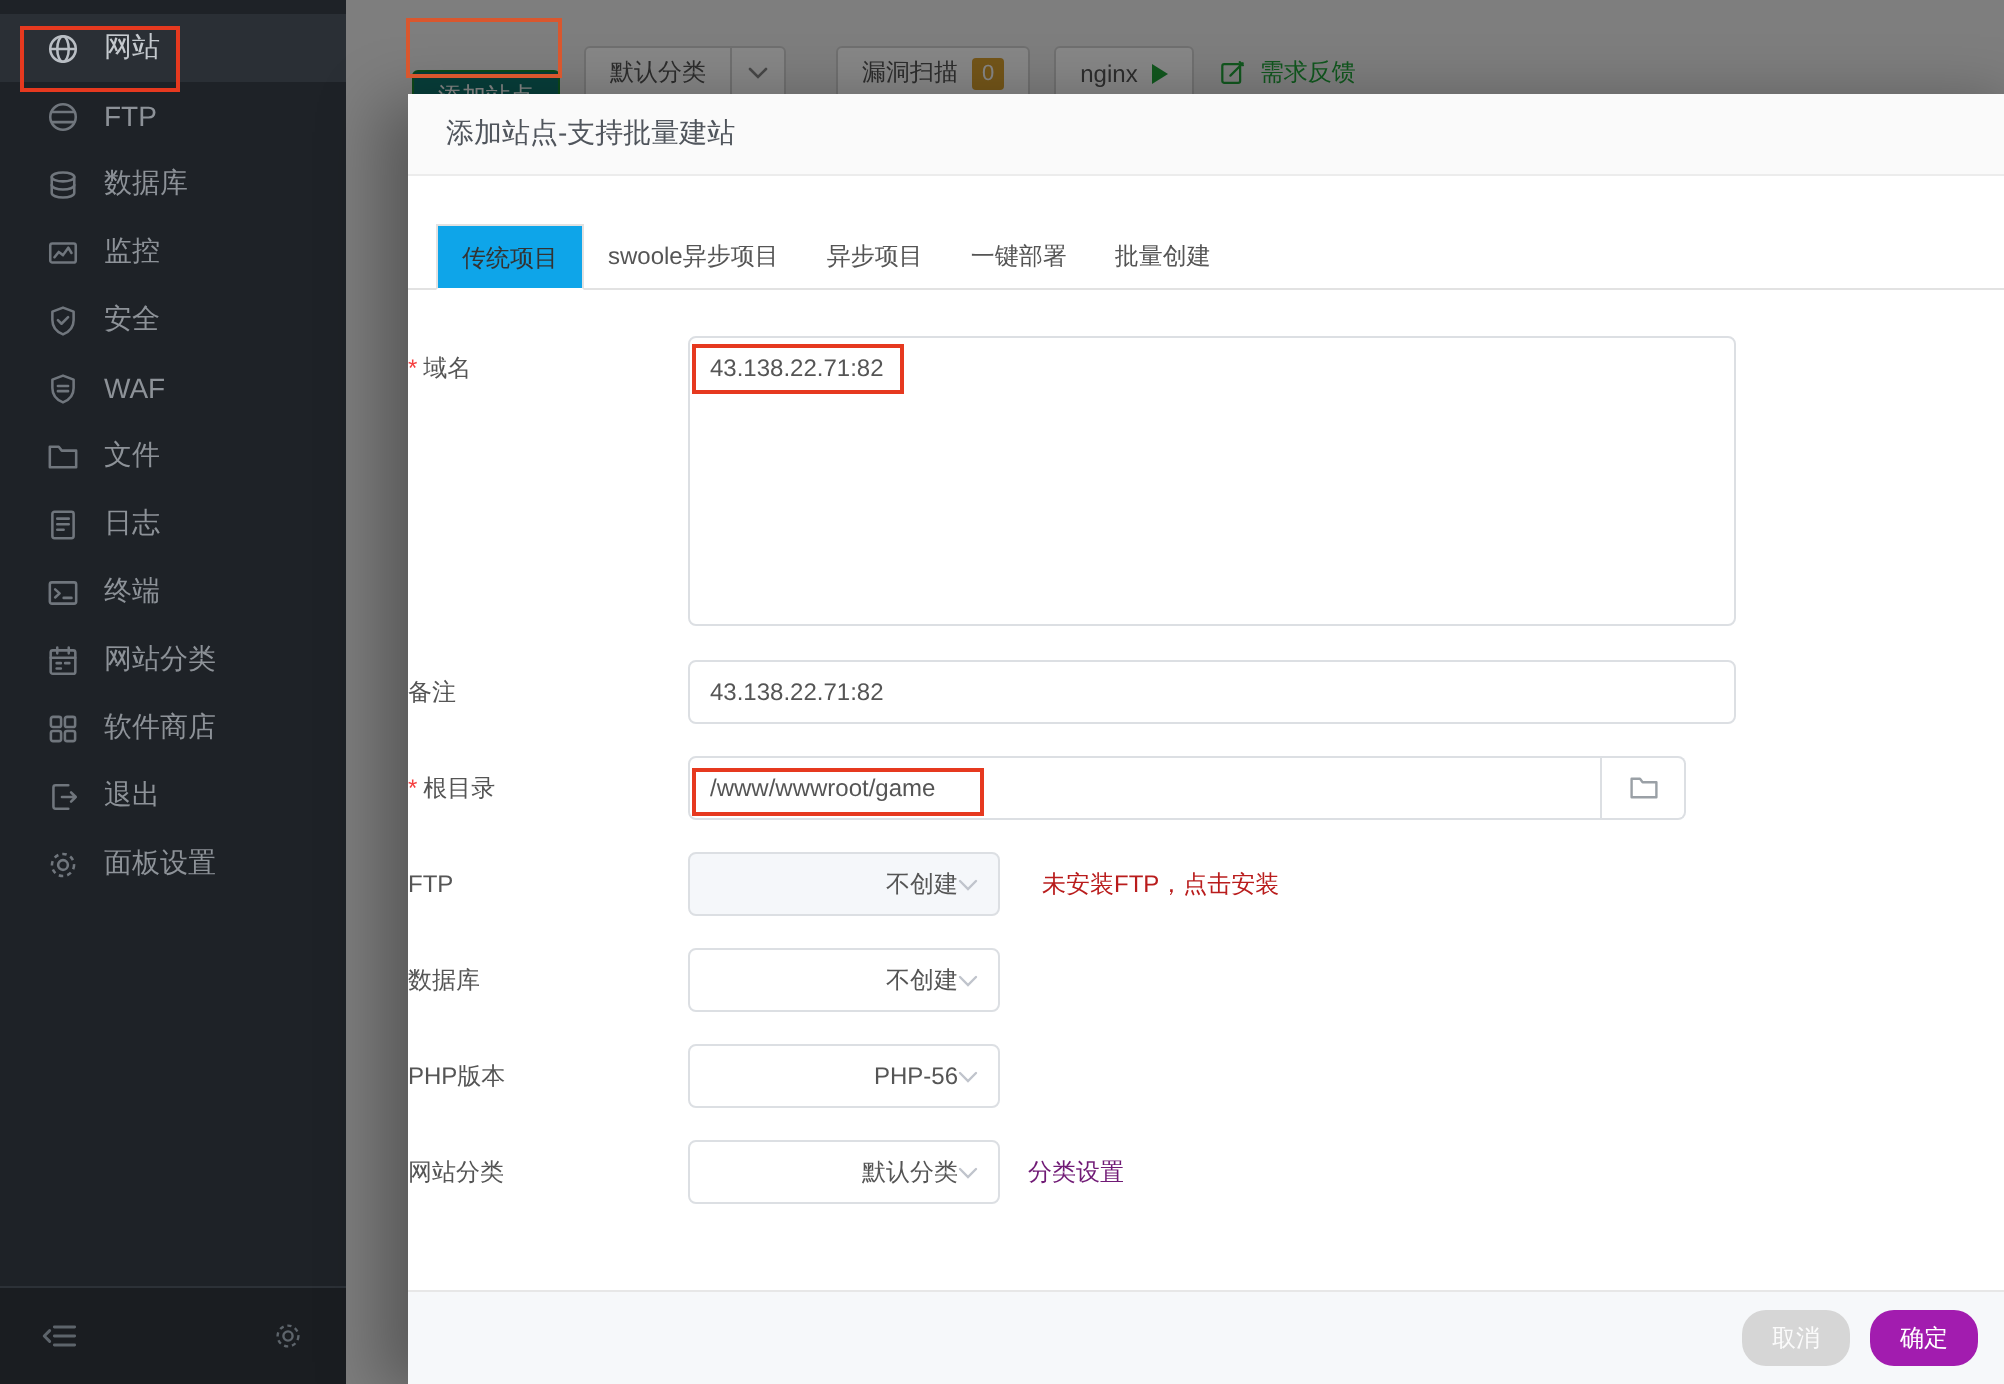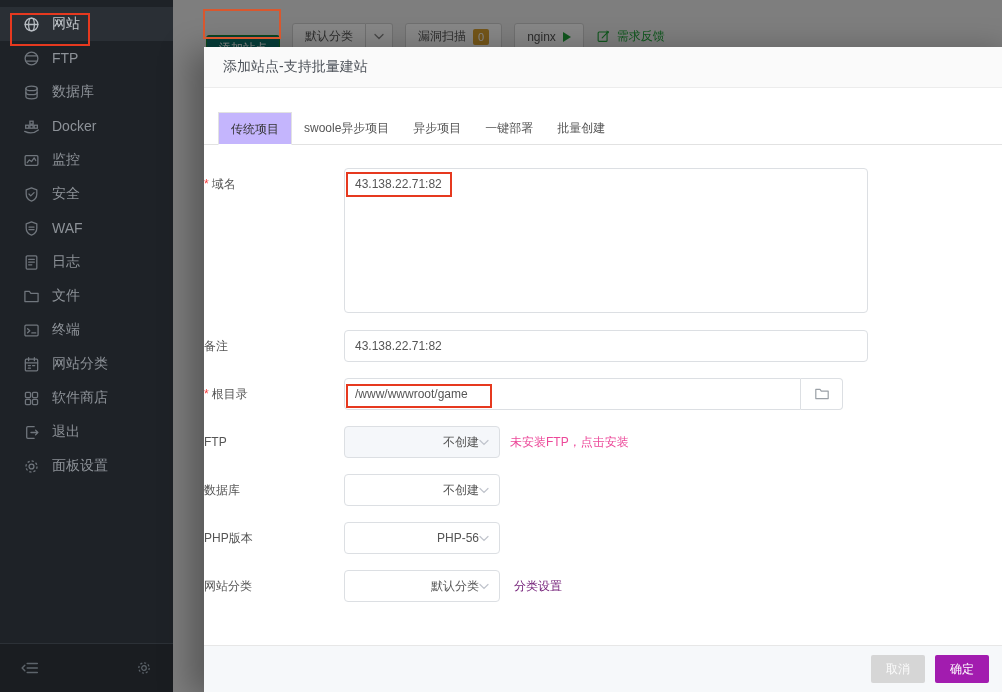--- a/index.html
+++ b/index.html
@@ -24,65 +24,65 @@
 
   
   .content { position:absolute; left:173px; top:0; right:0; bottom:0; background:#efefef; }
   .toolbar { position:absolute; left:33px; top:11px; display:flex; align-items:center; gap:12px; }
   .btn { height:27px; display:inline-flex; align-items:center; padding:0 12px; background:#fff;
          border:1px solid #d4d4d4; border-radius:3px; color:#555; font-size:12px; cursor:pointer; white-space:nowrap; }
   .btn-green { background:#0f766e; border-color:#1a8a30; color:#fff;margin-top:24px; }
   .btn-group { display:flex; }
   .btn-group .btn-main { border-radius:3px 0 0 3px; }
   .btn-group .btn-caret { border-radius:0 3px 3px 0; border-left:none; width:27px; padding:0; justify-content:center; color:#888; }
-  .scan-btn { }
+  .scan-btn { margin-left:13px; }
   .badge { display:inline-block; margin-left:7px; background:#dca230; color:#fff; font-size:11px;
            line-height:16px; padding:0 5px; border-radius:2px; }
   .play { width:0; height:0; border-left:8px solid #20a53a; border-top:5px solid transparent;
           border-bottom:5px solid transparent; margin-left:7px; }
   .feedback { display:inline-flex; align-items:center; gap:6px; color:#20a53a; cursor:pointer; }
 
   
   .overlay { position:absolute; left:173px; top:0; right:0; bottom:0; background:rgba(0,0,0,0.47); z-index:9; }
 
   
   .modal { position:absolute; left:204px; top:47px; width:815px; height:645px; background:#fff;
            z-index:10; box-shadow:-14px 4px 30px rgba(0,0,0,0.30); }
   .modal-header { height:41px; background:#fafafa; border-bottom:1px solid #ececec;
                   display:flex; align-items:center; padding-left:19px; font-size:14px; color:#50555c; }
   .tabs { display:flex; align-items:flex-end; margin-top:23px; padding-left:14px;
           border-bottom:1px solid #e2e2e2; height:34px; }
   .tab { height:33px; line-height:32px; padding:0 12px; color:#555; cursor:pointer; margin-bottom:-1px; white-space:nowrap; }
-  .tab.active { background:#c4b5fd; border:1px solid #e2e2e2; border-bottom:1px solid #fff; color:#333; }
+  .tab.active { background:#0ea5e9; border:1px solid #e2e2e2; border-bottom:1px solid #fff; color:#333; }
   .form { padding-top:23px; }
   .row { display:flex; align-items:flex-start; margin-bottom:16px; }
   .row-domain { margin-bottom:17px; }
   .row label { width:140px; padding-right:14px; text-align:left; line-height:32px; color:#555; flex:0 0 140px; }
   .req { color:#f53f3f; margin-right:3px; }
   textarea.domain { width:524px; height:145px; border:1px solid #dcdfe3; border-radius:4px;
                     padding:8px 10px; font-size:12px; color:#555; resize:none; outline:none;
                     font-family:"Liberation Sans","DejaVu Sans",sans-serif; }
   input.text { width:524px; height:32px; border:1px solid #dcdfe3; border-radius:4px; padding:0 10px;
                font-size:12px; color:#555; outline:none; font-family:"Liberation Sans","DejaVu Sans",sans-serif; }
   .input-group { display:flex; width:499px; }
   .input-group input.text { width:480px; border-radius:4px 0 0 4px; }
   .append-btn { width:44px; height:32px; border:1px solid #dcdfe3; border-left:none;
                 border-radius:0 4px 4px 0; background:#fff; display:flex; align-items:center;
                 justify-content:center; color:#9aa0a6; cursor:pointer; }
   .select { width:156px; height:32px; border:1px solid #dcdfe3; border-radius:4px; background:#fff;
             display:flex; align-items:center; justify-content:flex-end; padding:0 10px;
             color:#555; cursor:pointer; }
   .select.disabled { background:#f5f7fa; }
   .select .chev { color:#c0c4cc; }
-  .warn-red { color:#ec4899; line-height:32px; margin-left:10px; cursor:pointer; }
+  .warn-red { color:#b91c1c; line-height:32px; margin-left:21px; cursor:pointer; }
   .link-green { color:#701a75; line-height:32px; margin-left:14px; cursor:pointer; }
   .modal-footer { position:absolute; left:0; right:0; bottom:0; height:47px; background:#f6f8fa;
                   border-top:1px solid #e7e7e7; display:flex; align-items:center;
                   justify-content:flex-end; padding-right:30px; gap:10px; }
-  .fbtn { height:28px; padding:0 15px; border:none; border-radius:2px; font-size:12px; cursor:pointer;
+  .fbtn { height:28px; padding:0 15px; border:none; border-radius:12px; font-size:12px; cursor:pointer;
           font-family:"Liberation Sans","DejaVu Sans",sans-serif;text-align:center; }
   .fbtn-cancel { background:#d6d6d6; color:#fbfbfb; }
   .fbtn-ok { background:#a21caf; color:#fff; }
 
   
   .anno { position:absolute; border:2px solid #e6391f; z-index:30; pointer-events:none; }
   .anno-sidebar { left:10px; top:13px; width:80px; height:33px; }
   .anno-addsite { left:203px; top:9px; width:78px; height:30px; border-color:#d9572e; }
   .anno-domain { left:346px; top:172px; width:106px; height:25px; }
   .anno-root   { left:346px; top:384px; width:146px; height:24px; }
@@ -116,32 +116,20 @@
           <svg class="ic" width="17" height="17" viewBox="0 0 16 16" fill="none" stroke="currentColor" stroke-width="1.2" stroke-linecap="round">
             <ellipse cx="8" cy="4.2" rx="5.3" ry="2.1"></ellipse>
             <path d="M2.7 4.2v7.6c0 1.2 2.4 2.1 5.3 2.1s5.3-.9 5.3-2.1V4.2"></path>
             <path d="M2.7 8c0 1.2 2.4 2.1 5.3 2.1S13.3 9.2 13.3 8"></path>
           </svg>
         </span>
       <span>数据库</span>
     </div>
     <div class="side-item">
       <span class="icw">
-          <svg class="ic" width="17" height="17" viewBox="0 0 16 16" fill="none" stroke="currentColor" stroke-width="1.2" stroke-linecap="round">
-            <rect x="2.5" y="6.8" width="3" height="2.8"></rect>
-            <rect x="6.5" y="6.8" width="3" height="2.8"></rect>
-            <rect x="10.5" y="6.8" width="3" height="2.8"></rect>
-            <rect x="6.5" y="3" width="3" height="2.8"></rect>
-            <path d="M1.6 12.6c4.2 2 9.2 1.6 12.8-1.4"></path>
-          </svg>
-        </span>
-      <span>Docker</span>
-    </div>
-    <div class="side-item">
-      <span class="icw">
           <svg class="ic" width="17" height="17" viewBox="0 0 16 16" fill="none" stroke="currentColor" stroke-width="1.2" stroke-linecap="round" stroke-linejoin="round">
             <rect x="2" y="3.5" width="12" height="9" rx="1"></rect>
             <path d="M4 10l2-2.5L8 9l2.5-3.5L12 8"></path>
           </svg>
         </span>
       <span>监控</span>
     </div>
     <div class="side-item">
       <span class="icw">
           <svg class="ic" width="17" height="17" viewBox="0 0 16 16" fill="none" stroke="currentColor" stroke-width="1.2" stroke-linecap="round" stroke-linejoin="round">
@@ -155,34 +143,34 @@
       <span class="icw">
           <svg class="ic" width="17" height="17" viewBox="0 0 16 16" fill="none" stroke="currentColor" stroke-width="1.2" stroke-linecap="round" stroke-linejoin="round">
             <path d="M8 1.7 13 3.6v3.9c0 3.3-2 5.6-5 6.8-3-1.2-5-3.5-5-6.8V3.6z"></path>
             <path d="M5.6 6.6h4.8M5.6 9h4.8"></path>
           </svg>
         </span>
       <span>WAF</span>
     </div>
     <div class="side-item">
       <span class="icw">
+          <svg class="ic" width="17" height="17" viewBox="0 0 16 16" fill="none" stroke="currentColor" stroke-width="1.2" stroke-linejoin="round">
+            <path d="M1.8 3.2h4.2l1.4 1.8h6.8v7.8H1.8z"></path>
+          </svg>
+        </span>
+      <span>文件</span>
+    </div>
+    <div class="side-item">
+      <span class="icw">
           <svg class="ic" width="17" height="17" viewBox="0 0 16 16" fill="none" stroke="currentColor" stroke-width="1.2" stroke-linecap="round">
             <rect x="3" y="1.8" width="10" height="12.4" rx="1"></rect>
             <path d="M5.3 5h5.4M5.3 7.6h5.4M5.3 10.2h3"></path>
           </svg>
         </span>
       <span>日志</span>
-    </div>
-    <div class="side-item">
-      <span class="icw">
-          <svg class="ic" width="17" height="17" viewBox="0 0 16 16" fill="none" stroke="currentColor" stroke-width="1.2" stroke-linejoin="round">
-            <path d="M1.8 3.2h4.2l1.4 1.8h6.8v7.8H1.8z"></path>
-          </svg>
-        </span>
-      <span>文件</span>
     </div>
     <div class="side-item">
       <span class="icw">
           <svg class="ic" width="17" height="17" viewBox="0 0 16 16" fill="none" stroke="currentColor" stroke-width="1.2" stroke-linecap="round" stroke-linejoin="round">
             <rect x="1.8" y="3" width="12.4" height="10" rx="1"></rect>
             <path d="M4.3 6.3 6.4 8.2 4.3 10.1M8.3 10.3H12"></path>
           </svg>
         </span>
       <span>终端</span>
     </div>

